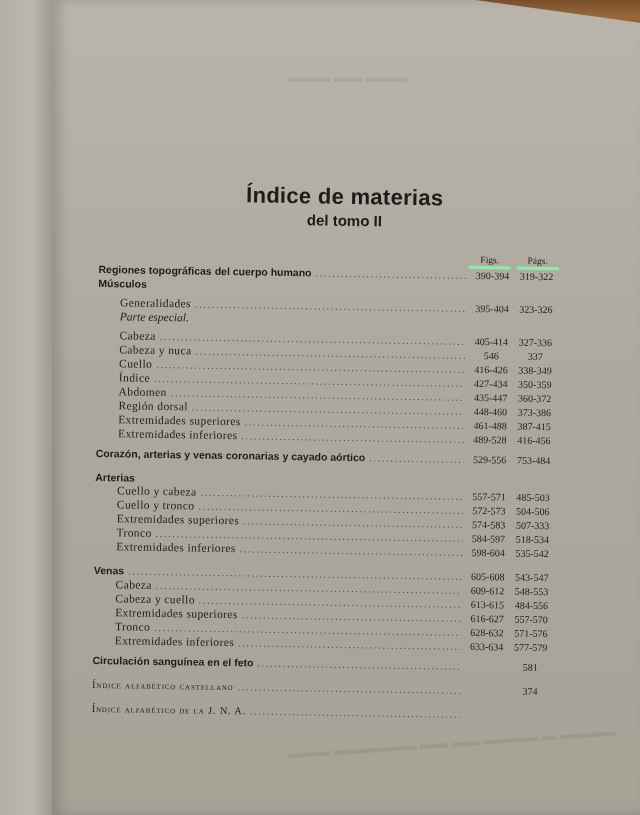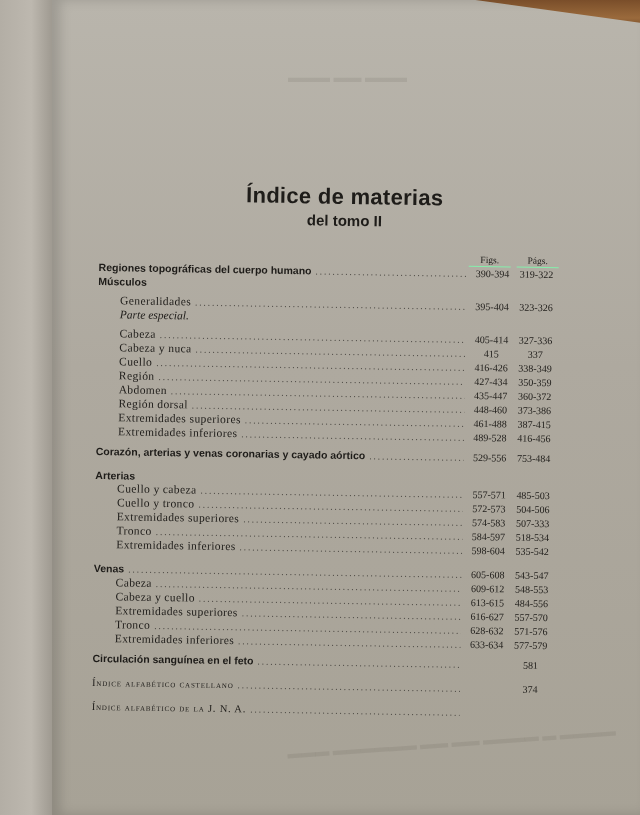--- a/index.html
+++ b/index.html
@@ -37,21 +37,21 @@
       margin-left: 30px;
     }
     .subtitle {
       text-align: center; font-family: "Liberation Sans", sans-serif;
       font-weight: bold; font-size: 15px; margin-top: 2px; margin-left: 30px;
     }
     .col-headers {
       display: flex; justify-content: flex-end; margin-top: 24px; font-size: 9.5px;
     }
     .col-headers span {
-      width: 42px; text-align: center; border-bottom: 1px solid #86efac;
+      width: 42px; text-align: center; border-bottom: 3px solid #86efac;
       margin-left: 6px; padding-bottom: 1px;
     }
     .row {
       display: flex; align-items: baseline; font-size: 11.5px; line-height: 13px;
       white-space: nowrap;
     }
     .row .label { flex: 0 0 auto; }
     .row .dots {
       flex: 1 1 auto; overflow: hidden; margin: 0 4px; color: #3a3733;
       font-size: 9px; letter-spacing: 2px;
@@ -110,31 +110,31 @@
   <div class="gap-s"></div>
   <div class="row sub">
       <span class="label">Cabeza</span>
       <span class="dots"></span>
       <span class="num">405-414</span>
       <span class="num">327-336</span>
     </div>
   <div class="row sub">
       <span class="label">Cabeza y nuca</span>
       <span class="dots"></span>
-      <span class="num">415</span>
+      <span class="num">546</span>
       <span class="num">337</span>
     </div>
   <div class="row sub">
       <span class="label">Cuello</span>
       <span class="dots"></span>
       <span class="num">416-426</span>
       <span class="num">338-349</span>
     </div>
   <div class="row sub">
-      <span class="label">Región</span>
+      <span class="label">Índice</span>
       <span class="dots"></span>
       <span class="num">427-434</span>
       <span class="num">350-359</span>
     </div>
   <div class="row sub">
       <span class="label">Abdomen</span>
       <span class="dots"></span>
       <span class="num">435-447</span>
       <span class="num">360-372</span>
     </div>

